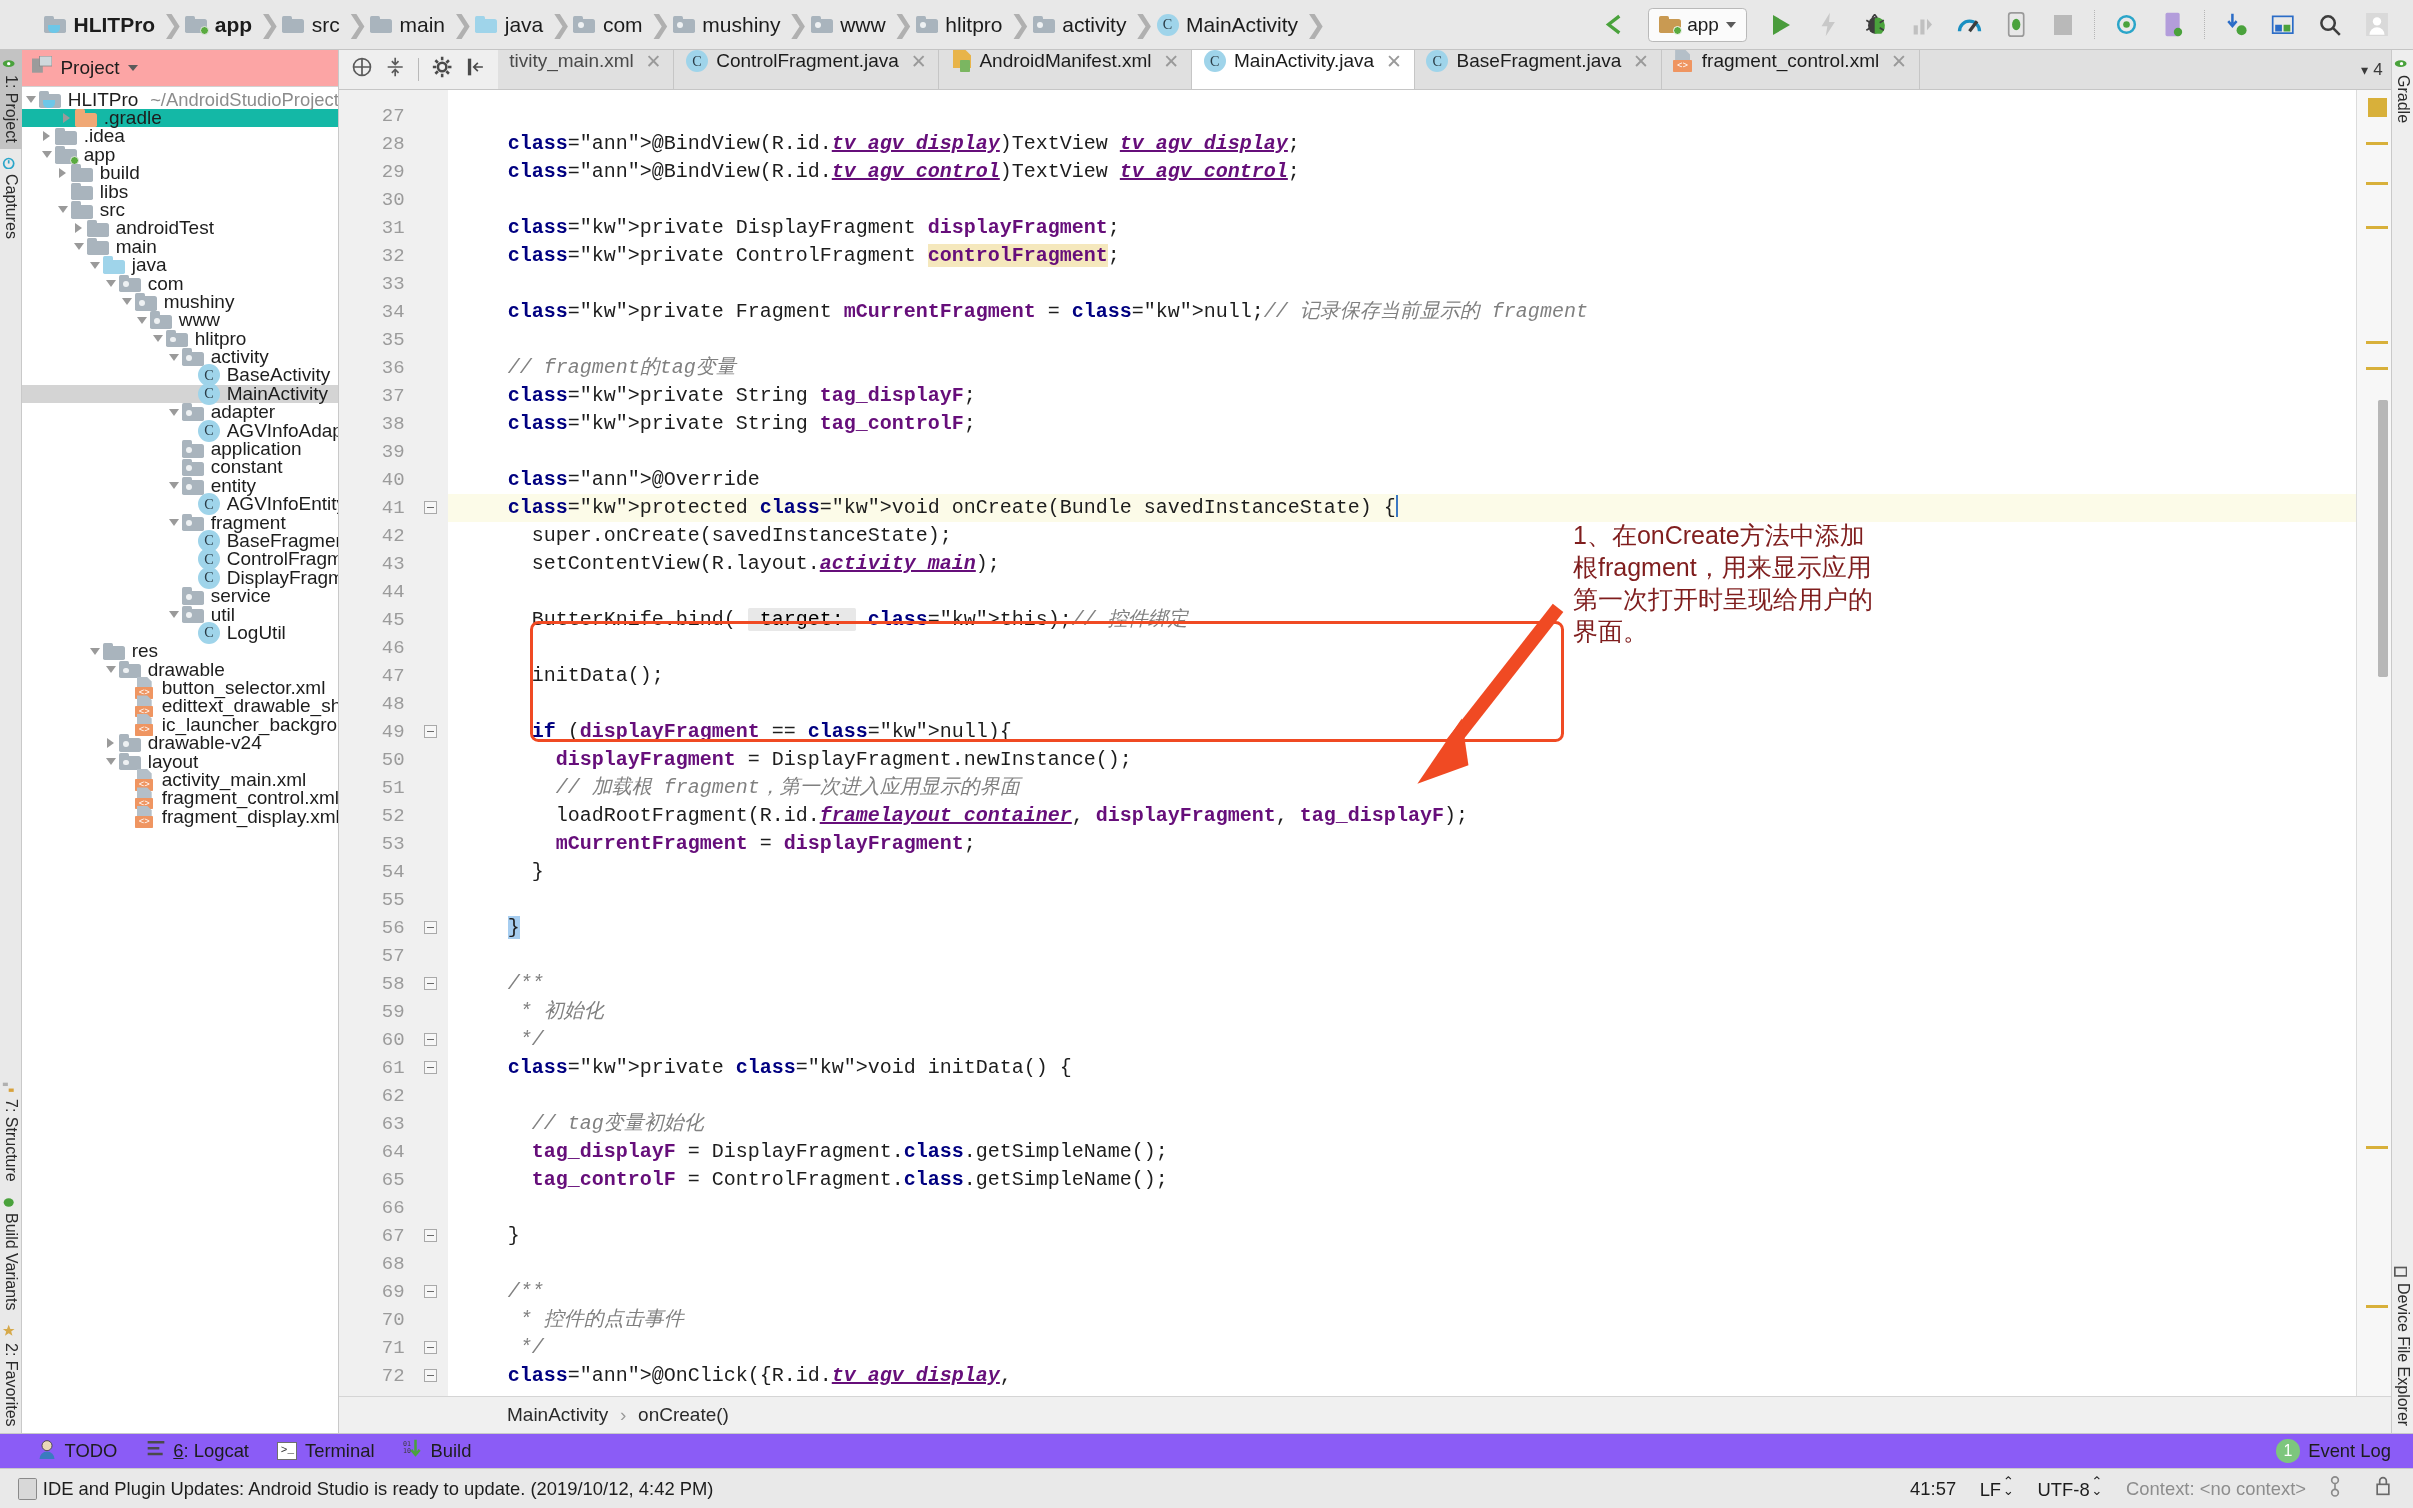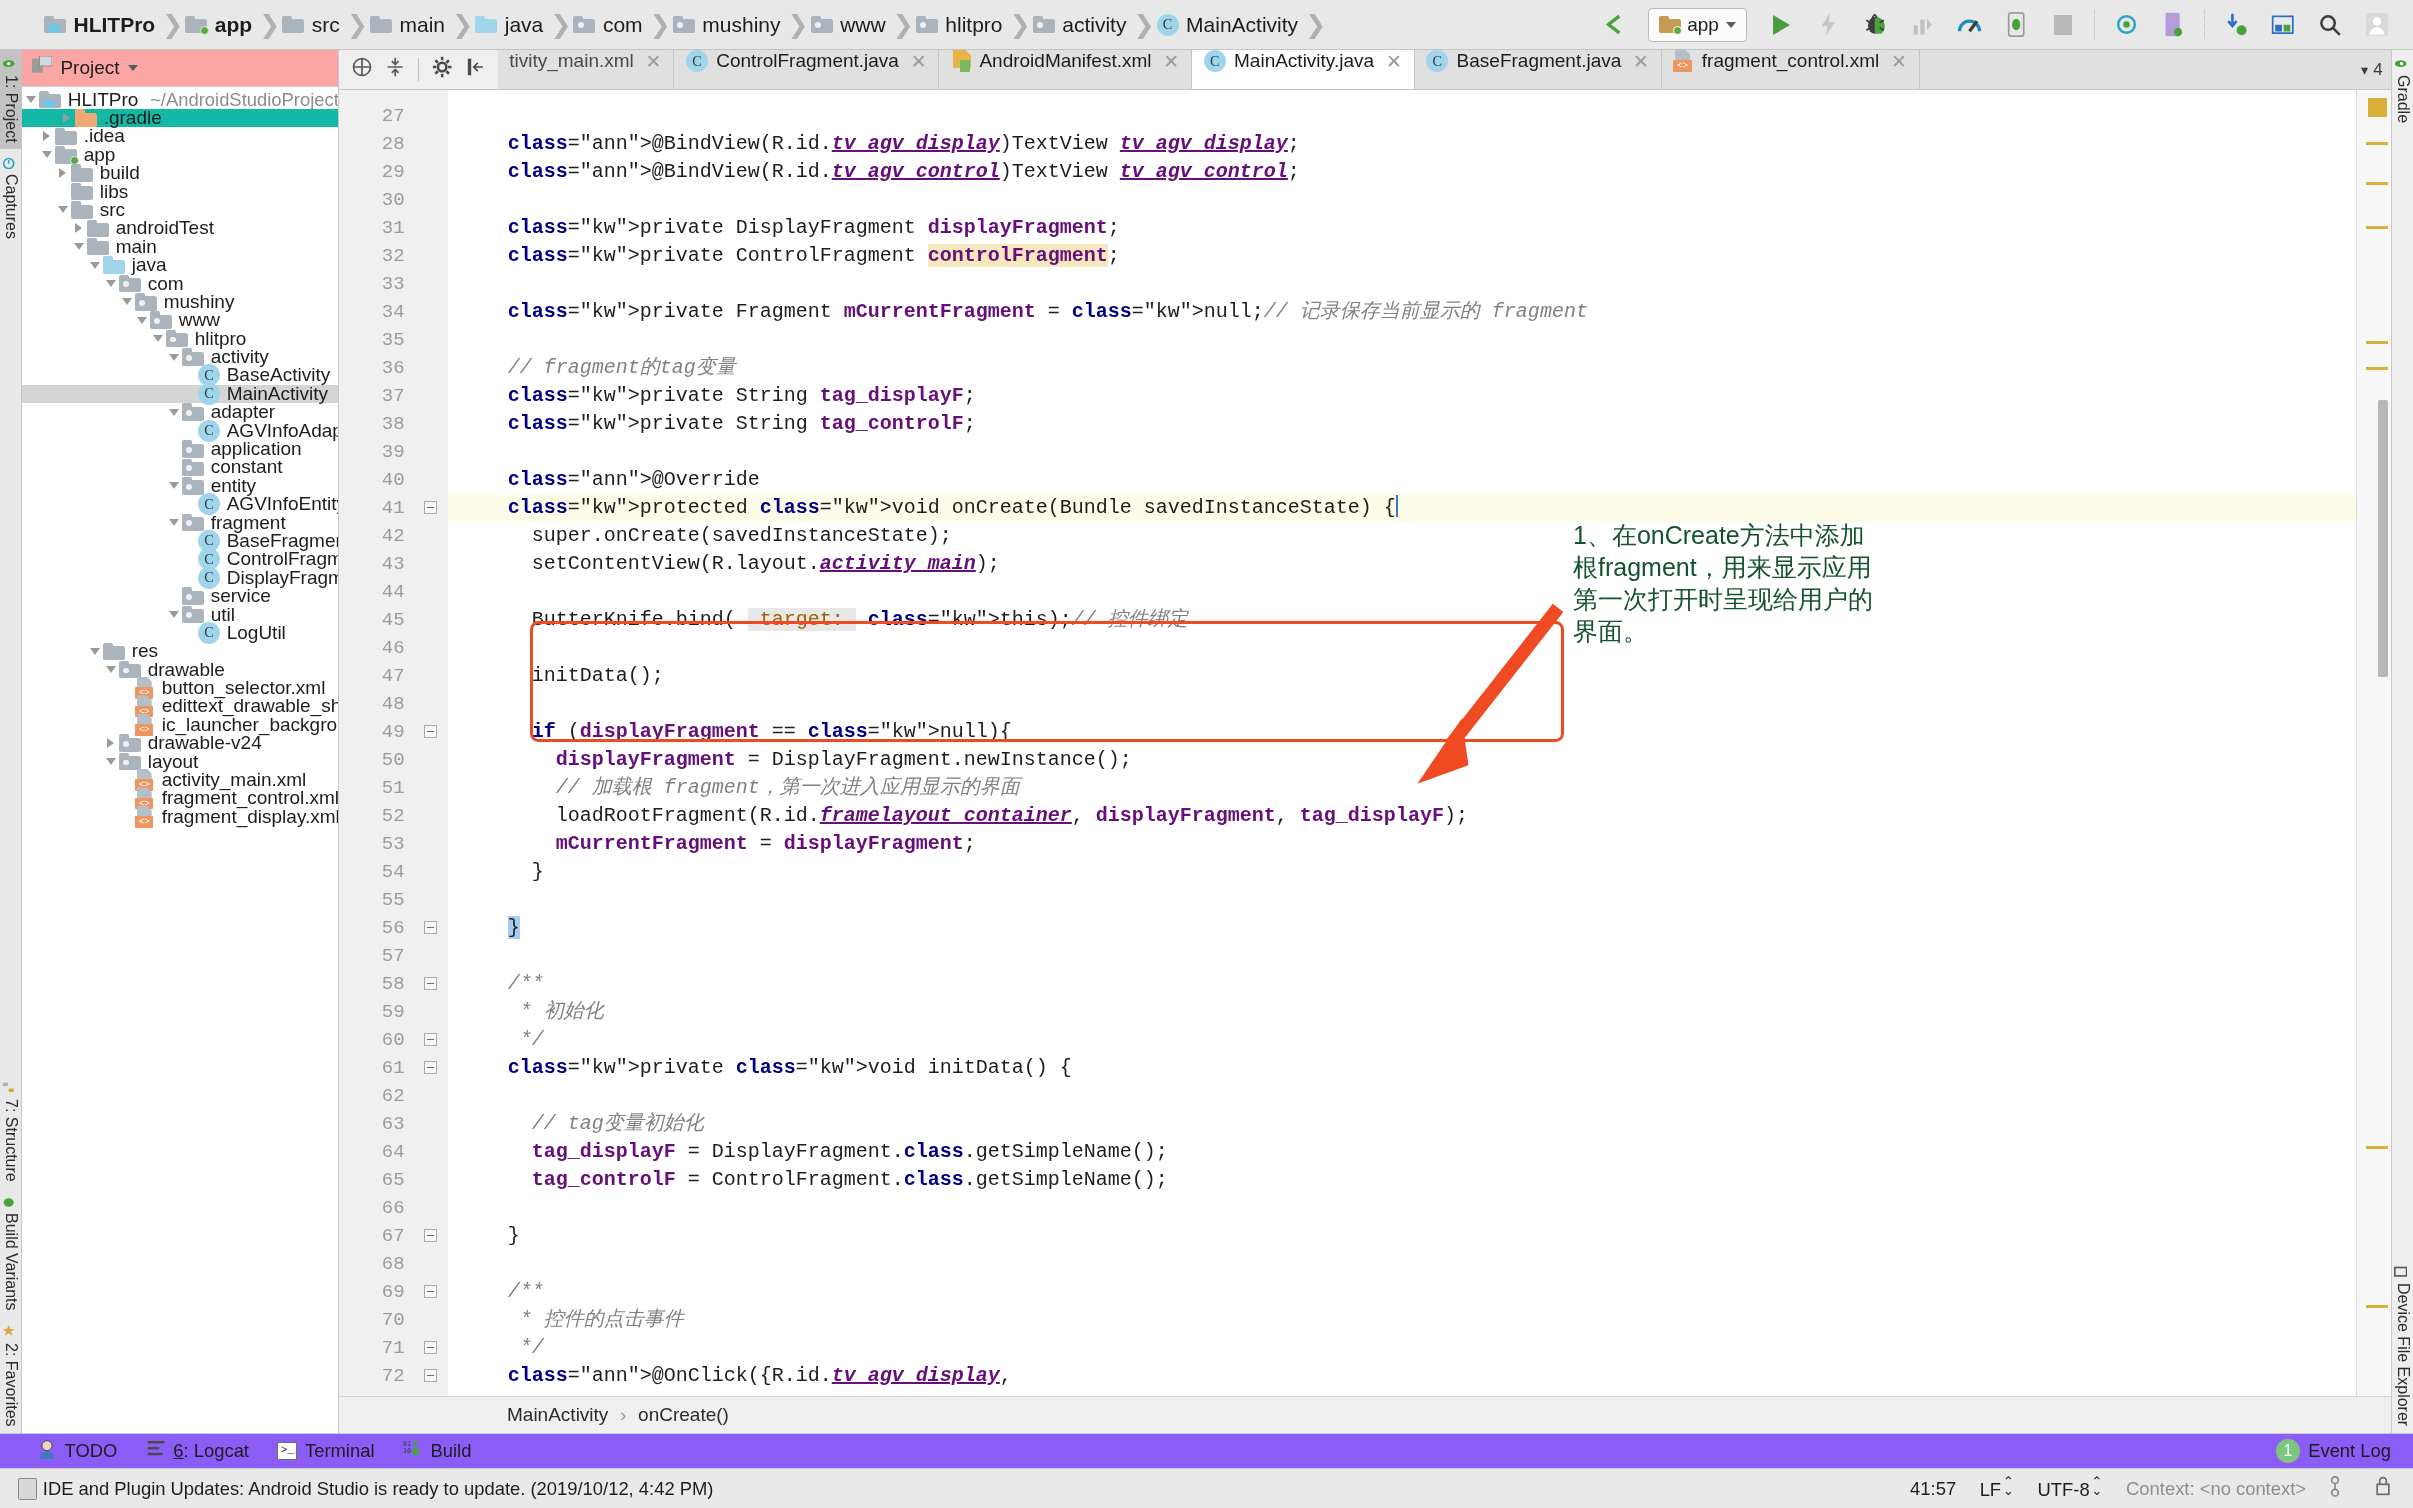--- a/index.html
+++ b/index.html
@@ -139,33 +139,33 @@
     padding-top: 11.7px; background: #ffffff; white-space: pre;
     line-height: 28px;
   }
   .cl { height: 28px; line-height: 28px; padding-left: 11.7px; }
   .cl.cur { background: #fcfbe8; }
   .kw { color: #000080; font-weight: bold; }
   .fld { color: #660e7a; font-weight: bold; }
   .fldi { color: #660e7a; font-weight: bold; font-style: italic; text-decoration: underline; }
   .cmt { color: #808080; font-style: italic; }
   .hlw { background: #f5e8bd; }
-  .param { background: #e8e8e8; color: #a16207; border-radius: 1.7px; }
+  .param { background: #e8e8e8; color: #000000; border-radius: 1.7px; }
   .caret-bar { display:inline-block; width:2.5px; height:22px; background:#3b78c3; vertical-align:-4.2px; }
   .selc { background: #a6cdf0; }
 
   
   .stripe { width: 35px; min-width: 35px; background: #f7f7f7; border-left: 0.8px solid #dcdcdc; position: relative; }
   .stripe .mk { position: absolute; right: 3.4px; width: 22px; height: 2.5px; background: #d8b03a; }
   .stripe .mkbox { position:absolute; right: 4.2px; top: 8.4px; width: 18.4px; height: 18.4px; background:#d8b03a; }
   .stripe .thumb { position:absolute; right: 3.4px; width: 10px; background: #b7b7b7; border-radius: 1.7px; }
 
   
   .anno-text {
-    position: absolute; color: #14532d; font-size: 25px; line-height: 32px;
+    position: absolute; color: #7f1d1d; font-size: 25px; line-height: 32px;
     white-space: pre-line; font-family: "Liberation Sans", sans-serif;
   }
   .anno-box {
     position: absolute; border: 3.4px solid #f04a23; border-radius: 8.4px;
     pointer-events: none;
   }
   .anno-arrow { position: absolute; }
 
   
   .editor-crumb {

